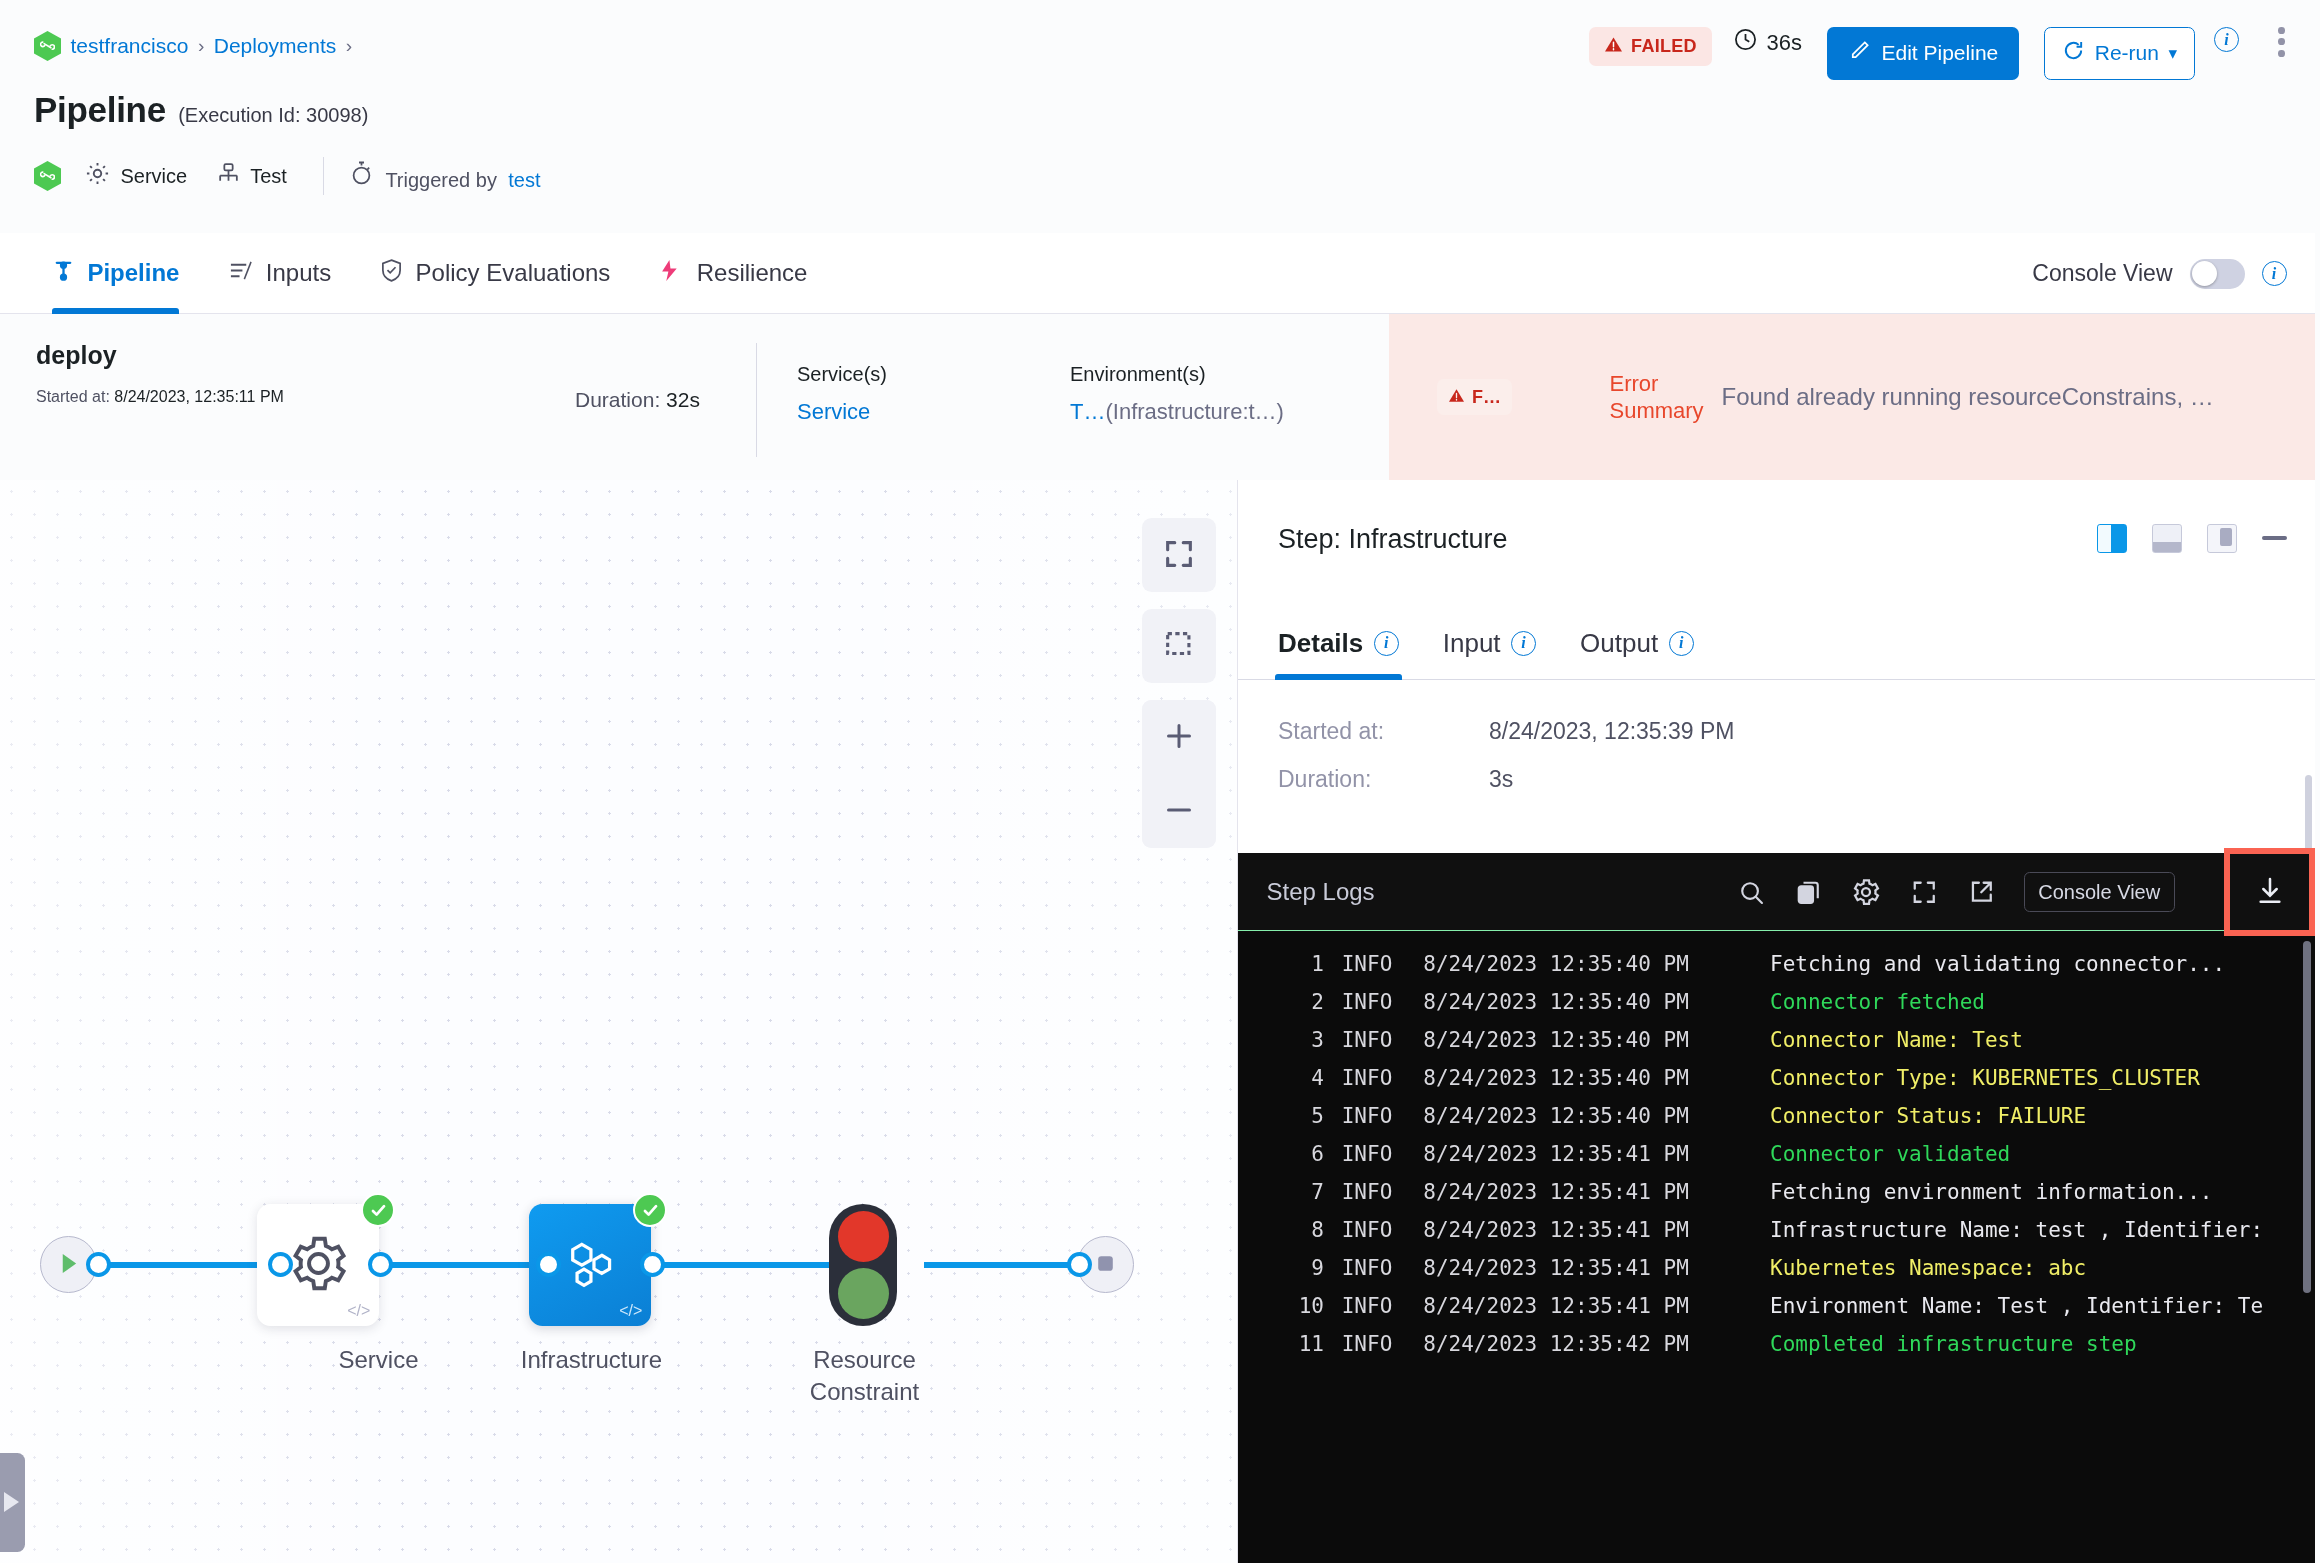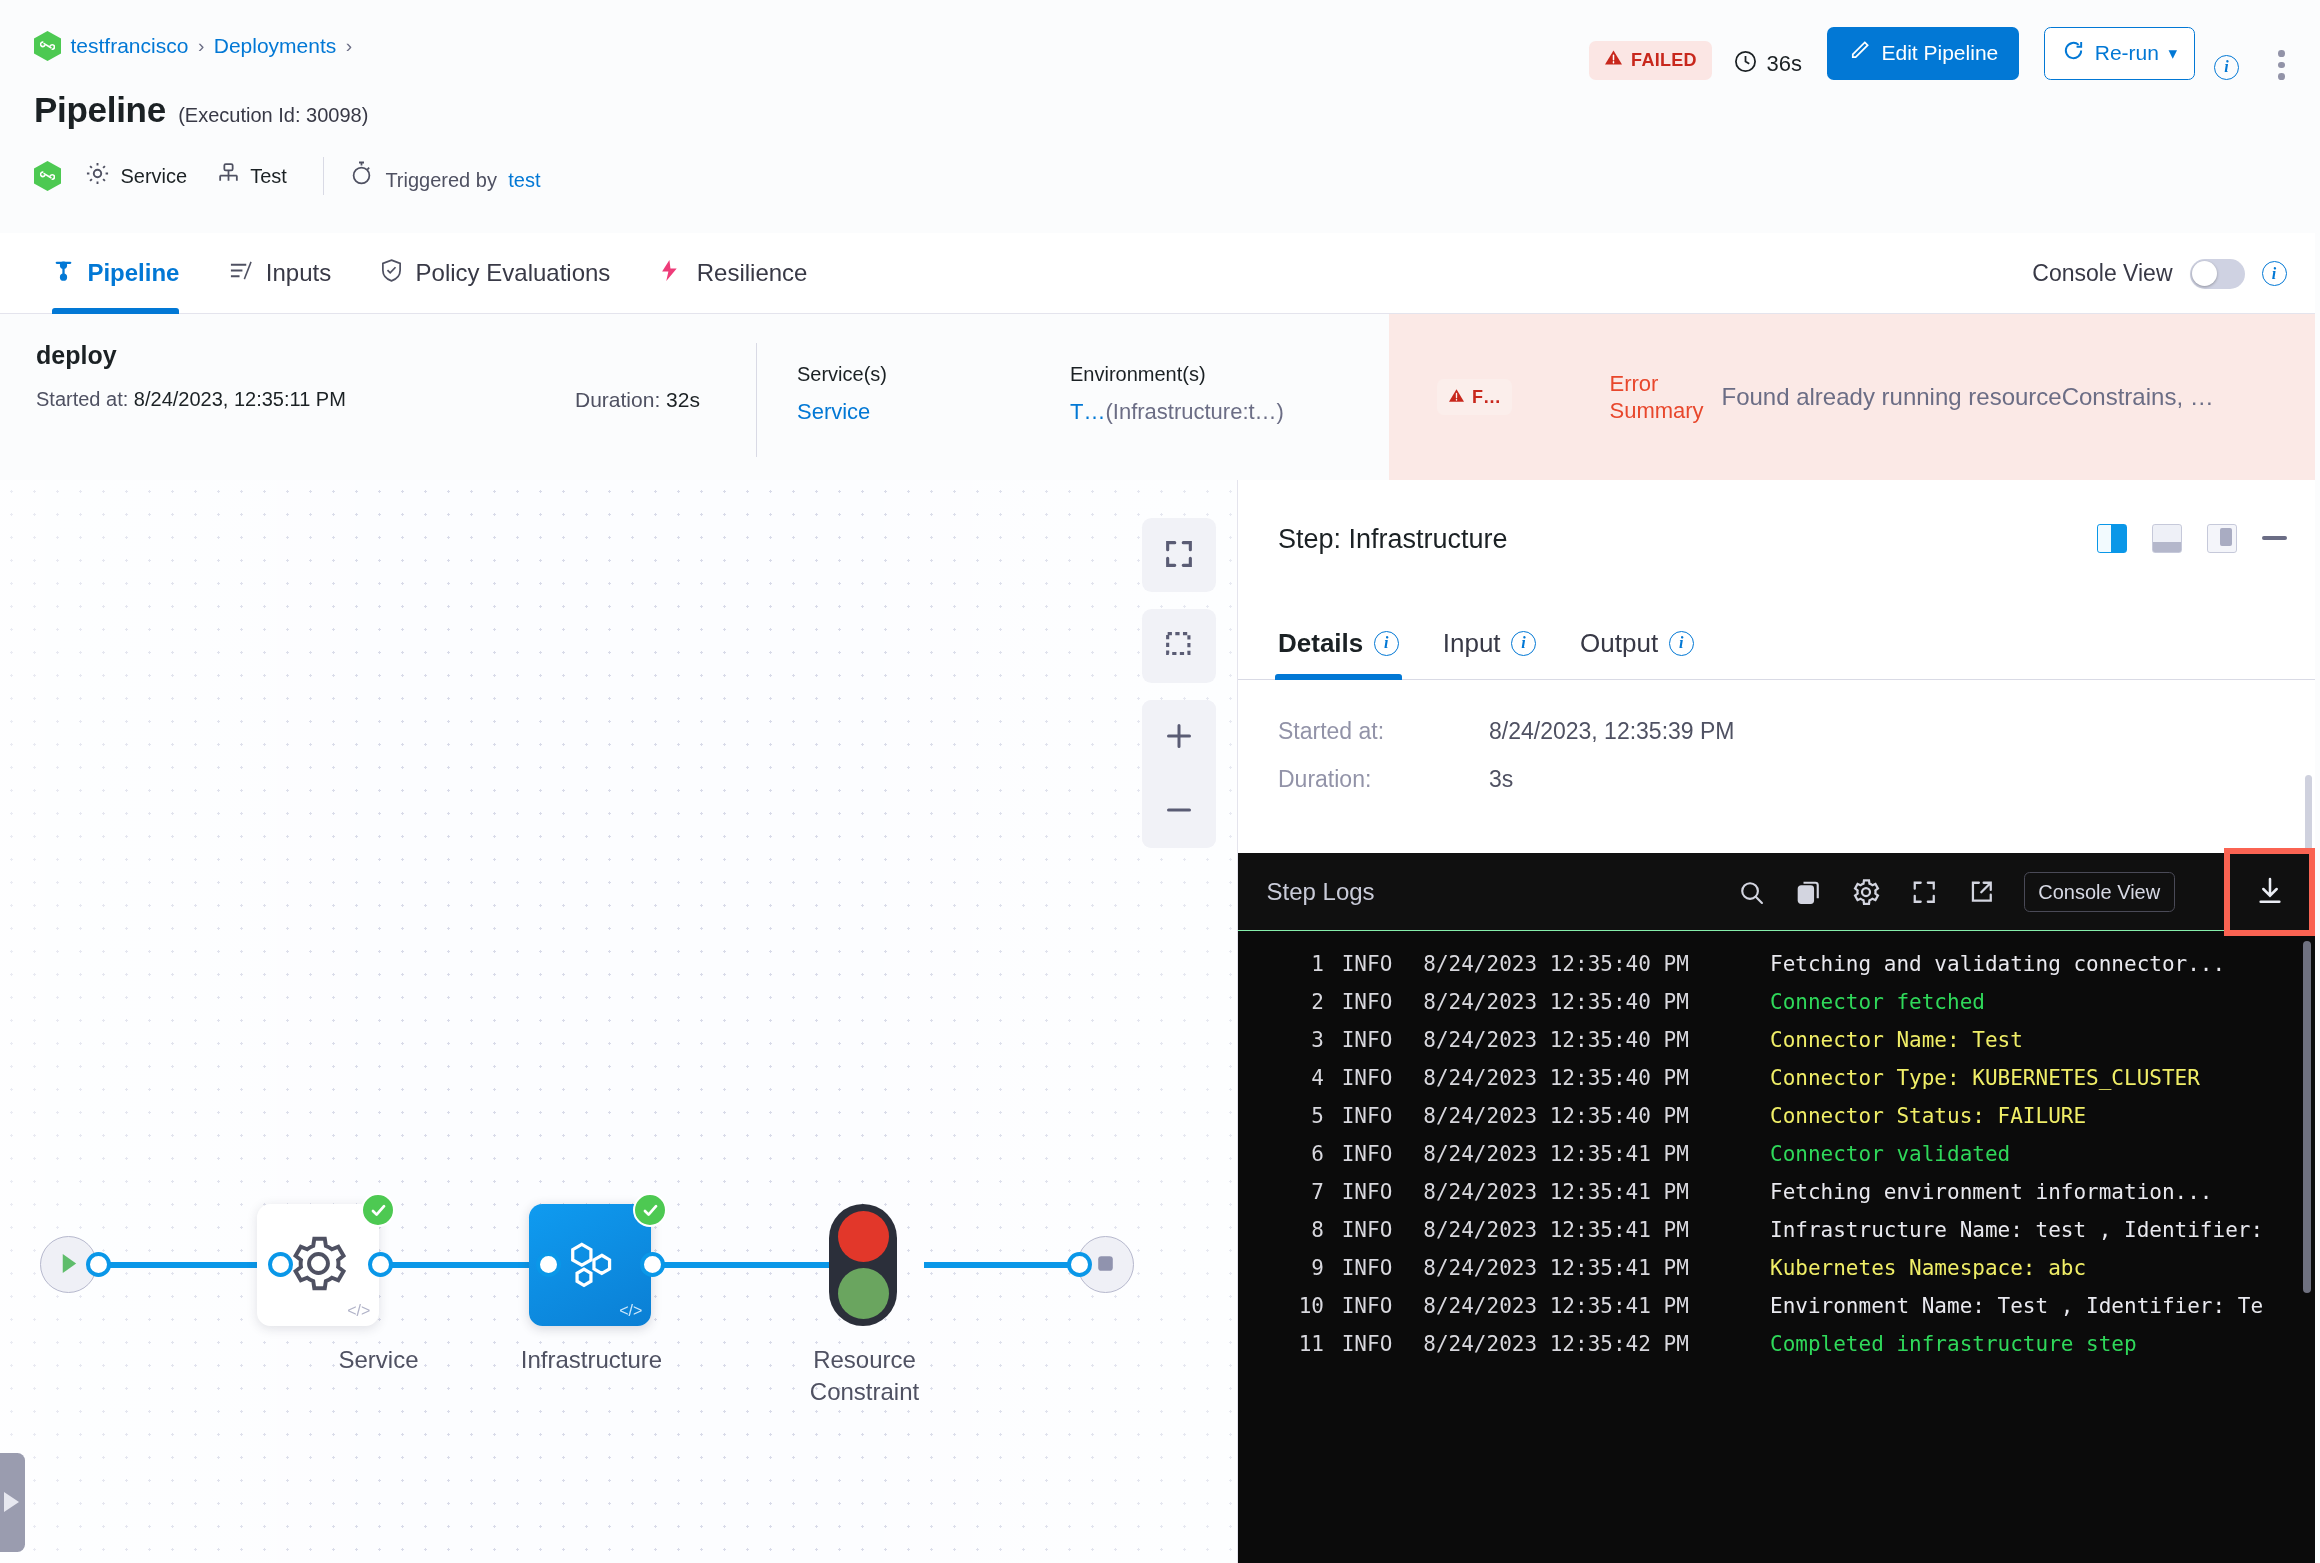--- a/index.html
+++ b/index.html
@@ -48,21 +48,21 @@
   .meta-sep { width: 1px; height: 38px; background: #d9dae5; margin: 0 25px 0 7.6px; }
   .meta-trigger { display: flex; align-items: flex-end; gap: 11.4px; }
   .meta-muted { color: #4f5162; }
   .meta-link { color: #0278d5; }
 
   .ic { display: inline-block; vertical-align: middle; }
 
   
   .top-actions {
     position: absolute; right: 28.5px; top: 27px;
-    display: flex; align-items: flex-end; gap: 0px;
+    display: flex; align-items: flex-start; gap: 0px;
   }
   .status-chip {
     background: #fbe6e4; color: #c8271c; font-weight: bold;
     font-size: 18px; padding: 8.6px 15px; border-radius: 6.7px;
     display: flex; align-items: center; gap: 8.6px; letter-spacing: 0.3px;
     margin-right: 21px;
   }
   .dur-chip {
     display: flex; align-items: center; gap: 8.6px;
     font-size: 22px; color: #1b2124; margin-right: 25px;
@@ -117,21 +117,21 @@
   }
   .toggle i {
     position: absolute; left: 2.9px; top: 2.9px; width: 25px; height: 25px;
     border-radius: 50%; background: #fff; box-shadow: 0 1px 2.9px rgba(0,0,0,.3); display:block;
   }
 
   
   .stagebar { position: relative; height: 166px; background: #fbfcfd; display: flex; }
   .stage-left { flex: 0 0 1389px; position: relative; background: #fbfcfd; }
   .stage-name { position: absolute; left: 36px; top: 27px; font-size: 25px; font-weight: bold; color: #1b2124; }
-  .stage-started { position: absolute; left: 36px; top: 74px; font-size: 20px; color: #4f5162; }
+  .stage-started { position: absolute; left: 36px; top: 74px; font-size: 16px; color: #4f5162; }
   .stage-started b { color: #1b2124; font-weight: normal; }
   .stage-duration { position: absolute; left: 575px; top: 74px; font-size: 21px; color: #4f5162; }
   .stage-duration b { color: #1b2124; font-weight: normal; }
   .vdiv { position: absolute; left: 756px; top: 28.5px; width: 1px; height: 114px; background: #d9dae5; }
   .col-head { font-size: 20px; color: #1b2124; }
   .col-val { font-size: 22px; color: #0278d5; margin-top: 13.3px; }
   .col-val .muted { color: #6b6d85; }
   .svc-col { position: absolute; left: 797px; top: 49px; }
   .env-col { position: absolute; left: 1070px; top: 49px; }
 

